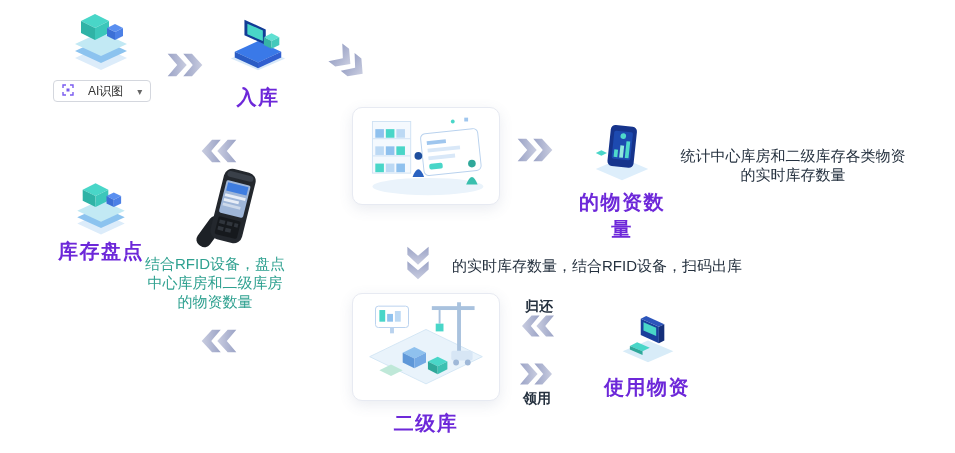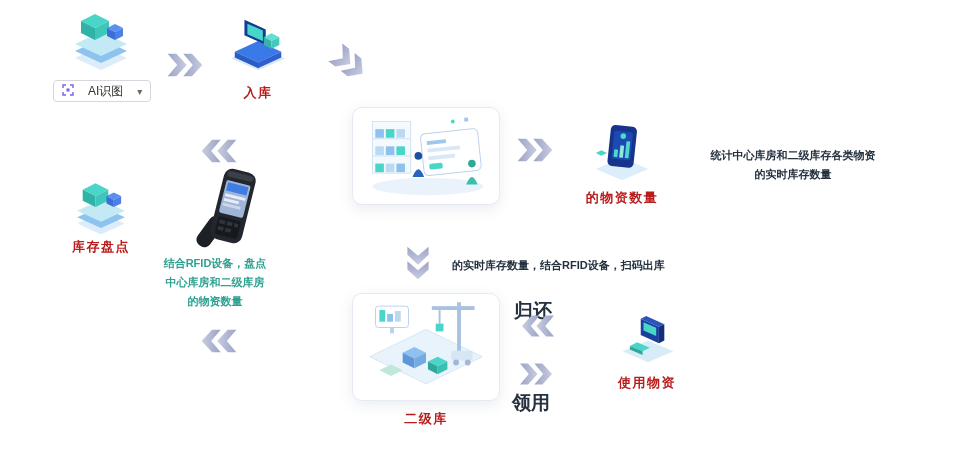--- a/index.html
+++ b/index.html
@@ -1,24 +1,24 @@
 <!DOCTYPE html>
 <html><head>
 <meta charset="utf-8">
 <style>
   * { margin:0; padding:0; box-sizing:border-box; }
   html,body { background:#ffffff; }
   body { font-family:"Liberation Sans","DejaVu Sans",sans-serif; }
   .stage { position:relative; width:955px; height:453px; background:#ffffff; overflow:hidden; }
   .abs { position:absolute; }
-  .node-label { font-weight:bold; color:#b91c1c; font-size:13px; letter-spacing:1.5px; text-align:center; }
-  .desc { font-size:11px; font-weight:bold; line-height:19px; text-align:center; }
+  .node-label { font-weight:bold; color:#6d28d9; font-size:20px; letter-spacing:1.5px; text-align:center; }
+  .desc { font-size:15px; font-weight:normal; line-height:19px; text-align:center; }
   .desc-dark { color:#25313f; }
   .desc-teal { color:#2fa190; }
-  .small-label { font-size:19px; font-weight:bold; color:#25313f; }
+  .small-label { font-size:14px; font-weight:bold; color:#25313f; text-align:center; }
   .card { background:#ffffff; border:1px solid #e7eaf2; border-radius:10px;
           box-shadow:0 4px 14px rgba(80,100,140,.12);
           display:flex; align-items:center; justify-content:center; padding:5px; }
   .arrow svg, .icon-wrap svg { display:block; }
   .rot180 { transform:rotate(180deg); }
   .rot90  { transform:rotate(90deg); }
   .rot38  { transform:rotate(38deg); }
   .ai-btn { display:inline-flex; align-items:center; gap:14px; border:1px solid #d4d7de;
             border-radius:4px; background:#fff; padding:0 8px; font-size:12px; color:#333;
             height:22px; cursor:pointer; white-space:nowrap; }

